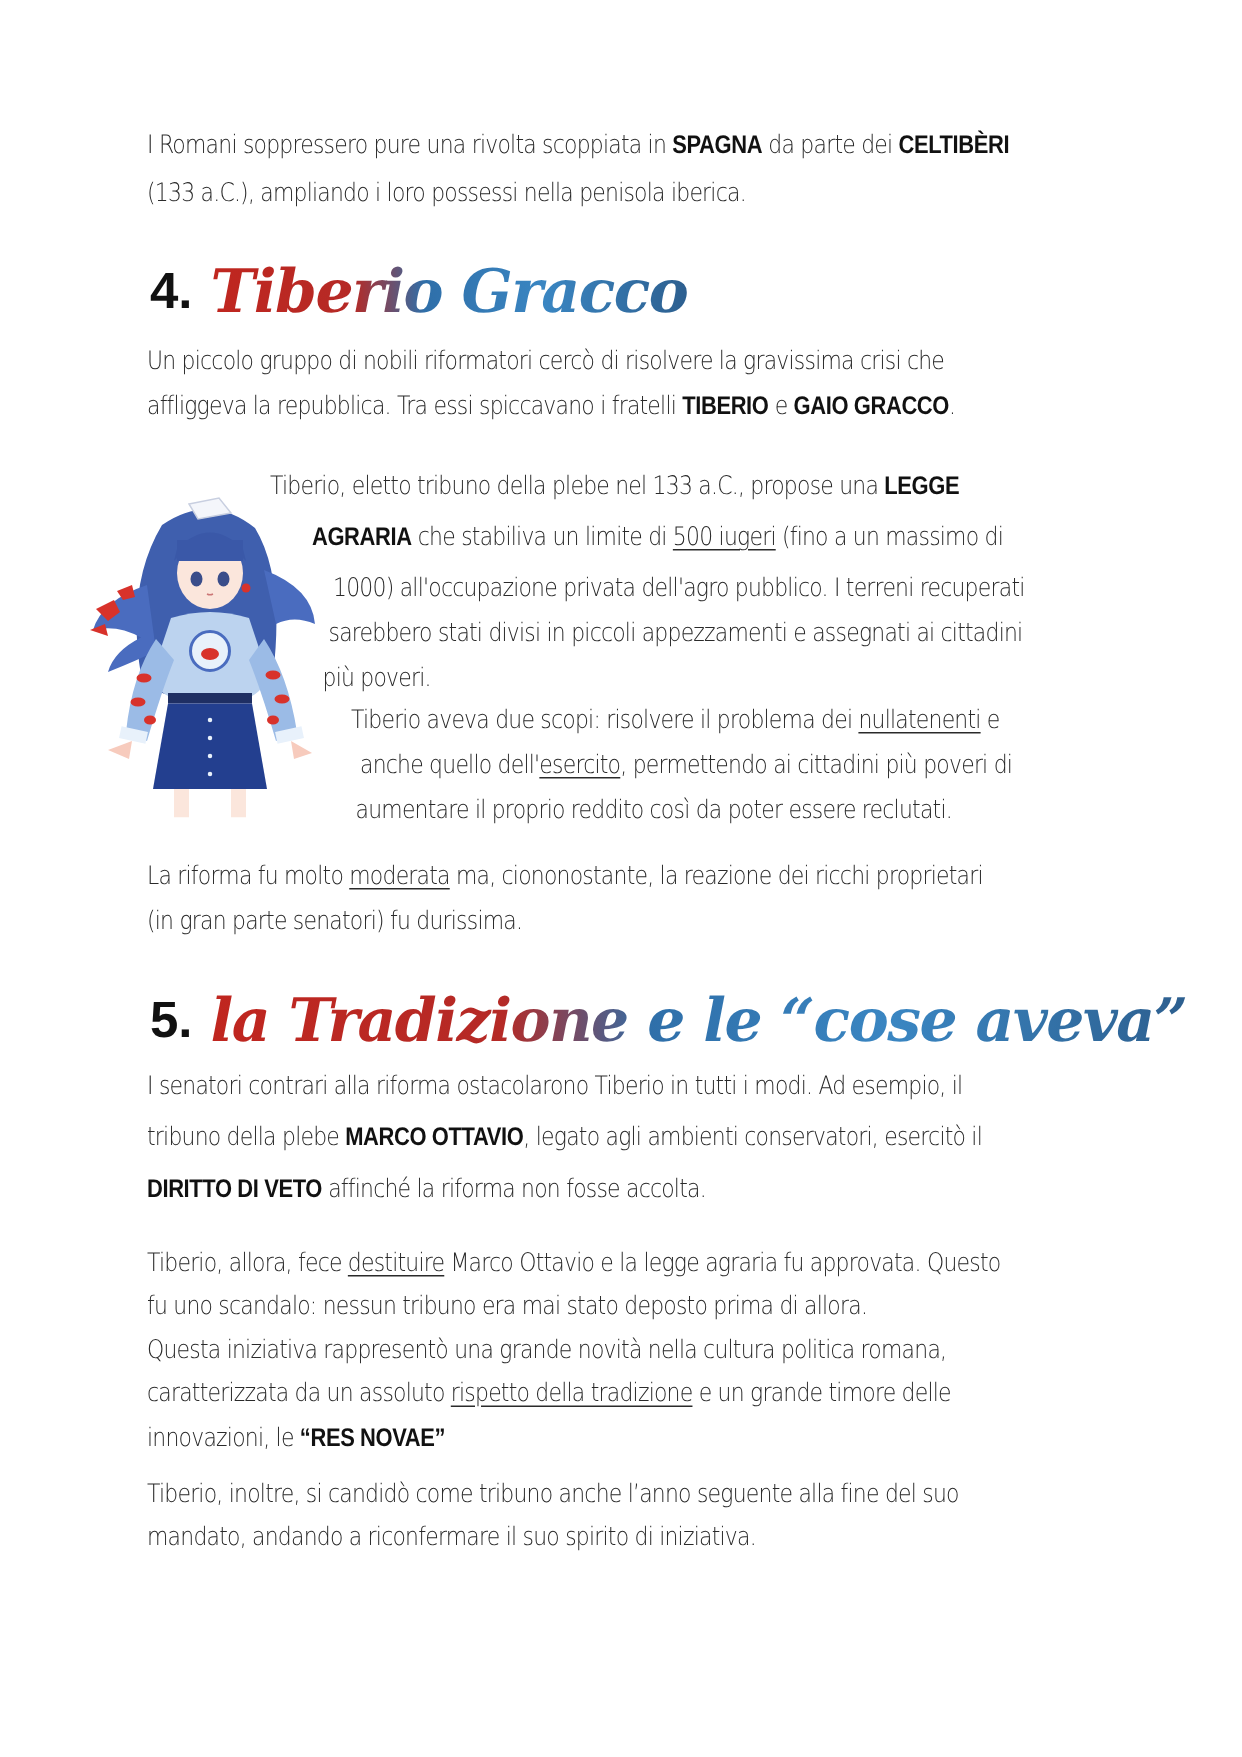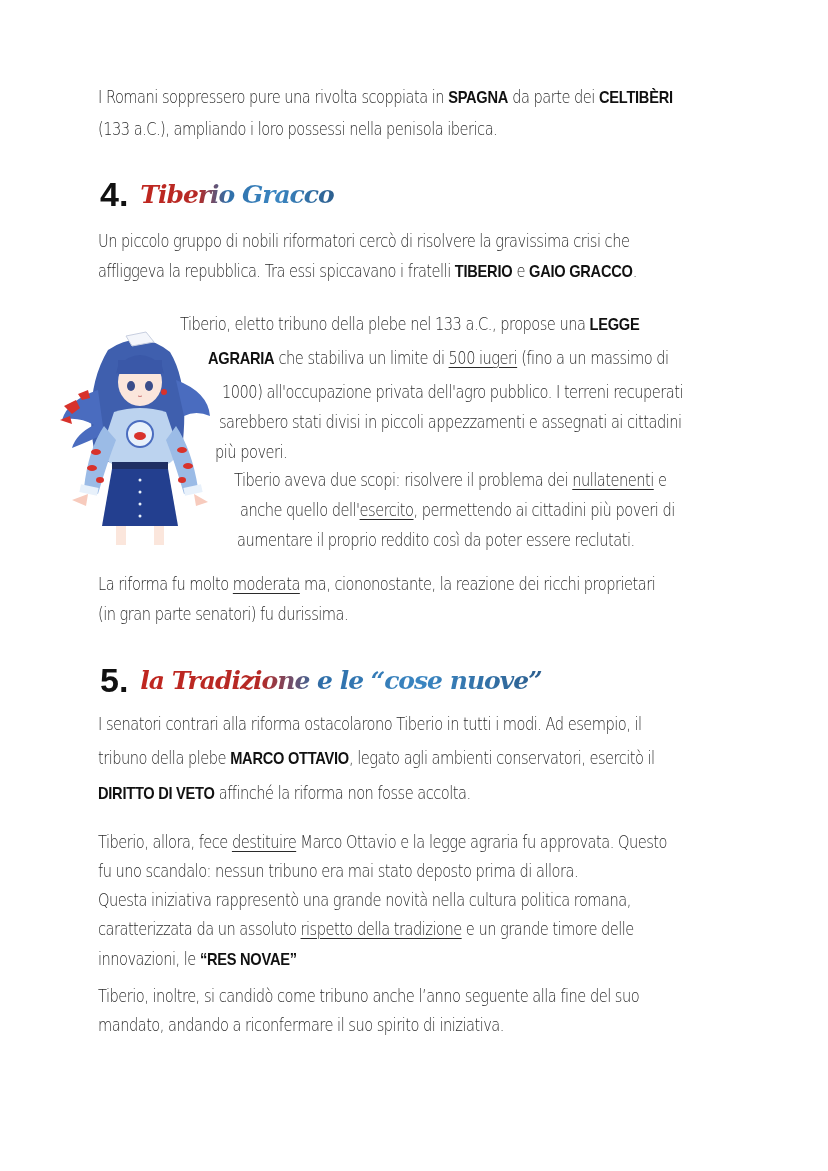--- a/index.html
+++ b/index.html
@@ -4,21 +4,21 @@
 <style>
   html, body { margin: 0; padding: 0; background: #ffffff; }
   body { width: 828px; height: 1171px; position: relative; overflow: hidden;
          font-family: "DejaVu Sans", sans-serif; color: #2a2a2a; }
   .line { position: absolute; font-size: 17px; line-height: 22px; white-space: nowrap;
           letter-spacing: -0.6px; font-weight: 300; transform: scaleX(0.86); transform-origin: left center; }
   .b { font-family: "Liberation Sans", sans-serif; font-weight: 700; color: #111; letter-spacing: -0.3px; }
   .u { text-decoration: underline; text-underline-offset: 3px; }
   .heading { position: absolute; height: 44px; display: flex; align-items: center; white-space: nowrap; }
   .heading .num { font-family: "Liberation Sans", sans-serif; font-weight: 700; font-size: 34px; color: #111; margin-right: 12px; }
-  .heading .script { font-family: "DejaVu Serif", serif; font-style: italic; font-weight: 700; font-size: 25px; letter-spacing: -1px;
+  .heading .script { font-family: "DejaVu Serif", serif; font-style: italic; font-weight: 700; font-size: 40px; letter-spacing: -1px;
                      background: linear-gradient(90deg, #c0261f 0%, #b52a26 30%, #2f6fa9 45%, #3a86c2 70%, #2d5f8f 100%);
                      -webkit-background-clip: text; background-clip: text; color: transparent; }
   .illus { position: absolute; left: 58px; top: 330px; width: 165px; height: 215px; }
 </style>
 </head>
 <body>
 
 <div class="line" style="left:98px; top:86px;">
   <span>I Romani soppressero pure una rivolta scoppiata in </span><span class="b">SPAGNA</span><span> da parte dei </span><span class="b">CELTIBÈRI</span>
 </div>
@@ -109,21 +109,21 @@
       <circle cx="82" cy="174" r="1.5"></circle>
       <circle cx="82" cy="186" r="1.5"></circle>
     </g>
 
   <rect x="58" y="196" width="10" height="19" fill="#fbe6dc"></rect>
   <rect x="96" y="196" width="10" height="19" fill="#fbe6dc"></rect>
 </svg>
 
 <div class="heading" style="left:100px; top:658px;">
   <span class="num">5.</span>
-  <span class="script">la Tradizione e le “cose nuove”</span>
+  <span class="script">la Tradizione e le “cose aveva”</span>
 </div>
 
 <div class="line" style="left:98px; top:713px;">I senatori contrari alla riforma ostacolarono Tiberio in tutti i modi. Ad esempio, il</div>
 <div class="line" style="left:98px; top:747px;">
   <span>tribuno della plebe </span><span class="b">MARCO OTTAVIO</span><span>, legato agli ambienti conservatori, esercitò il</span>
 </div>
 <div class="line" style="left:98px; top:782px;">
   <span class="b">DIRITTO DI VETO</span><span> affinché la riforma non fosse accolta.</span>
 </div>
 

